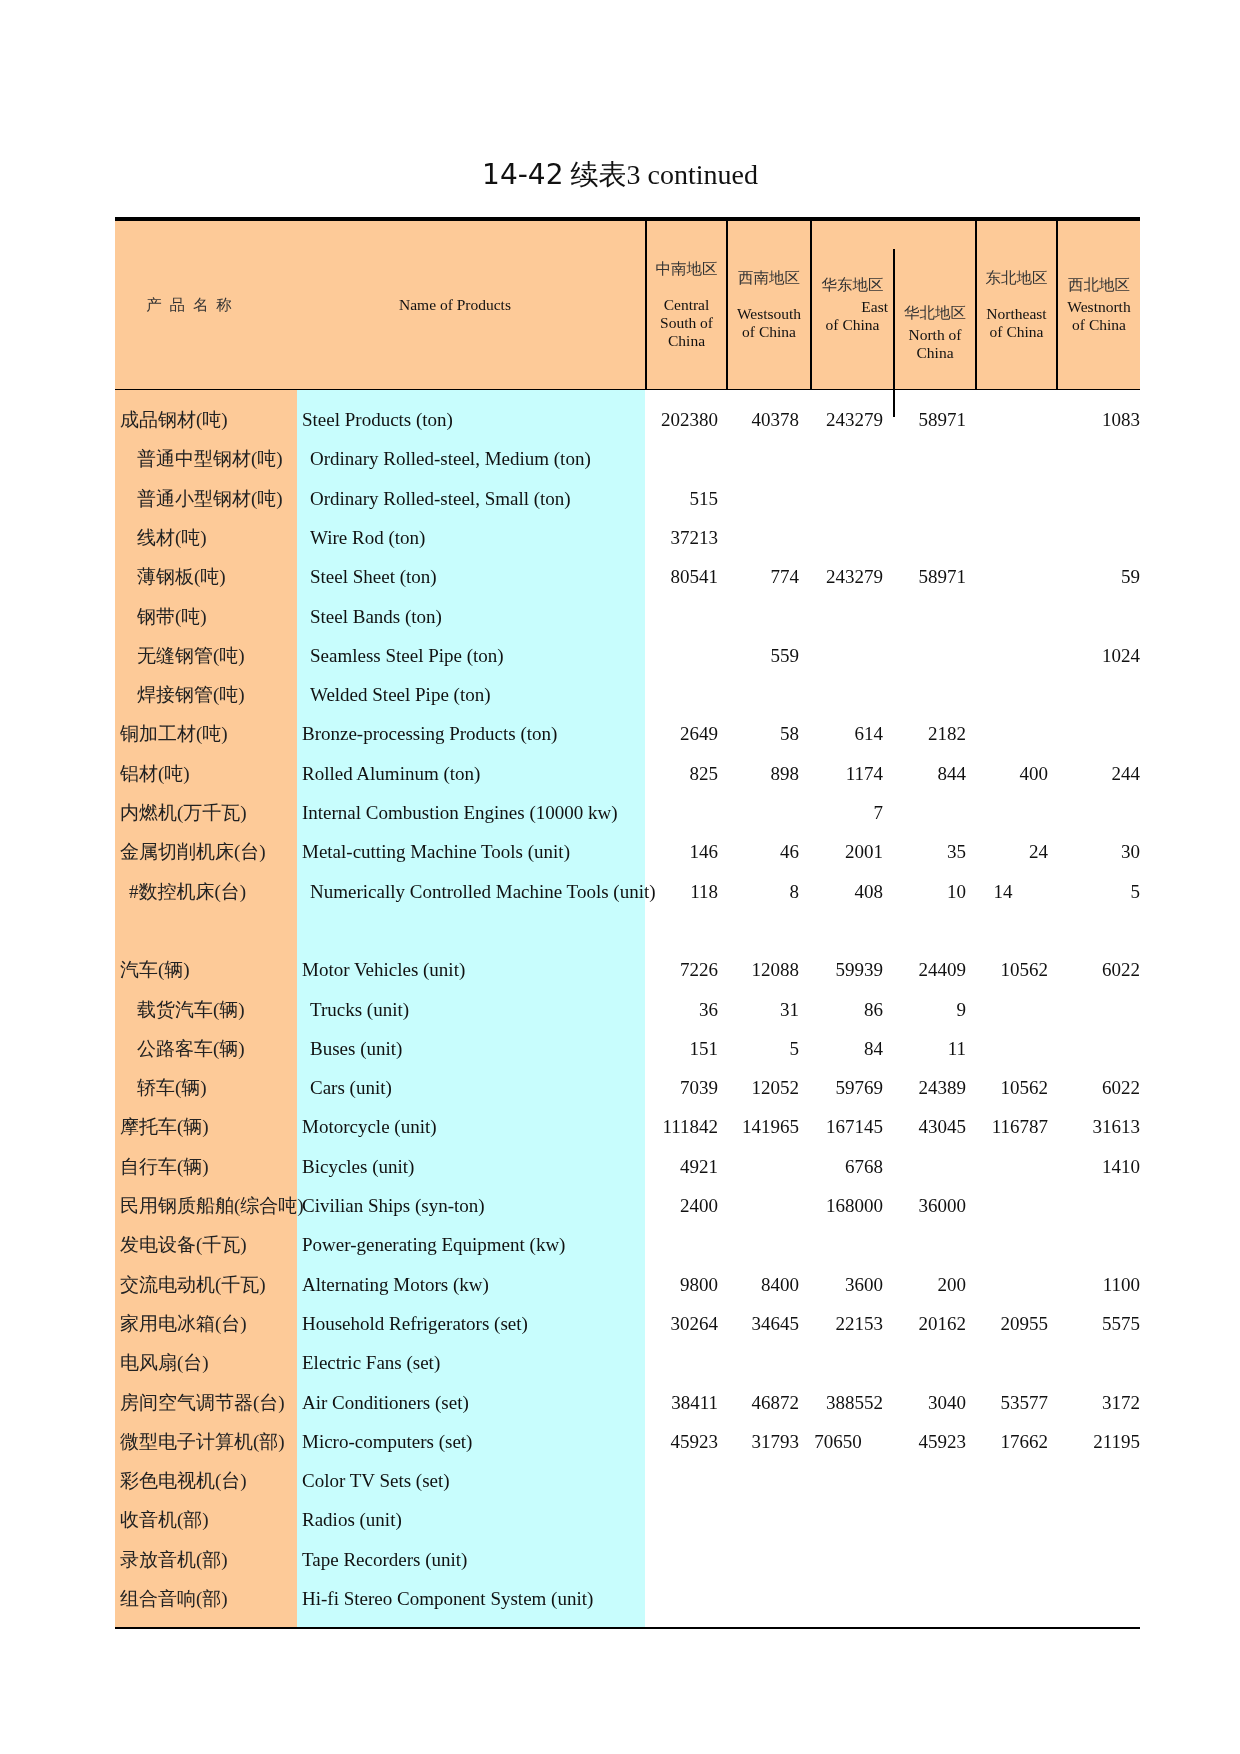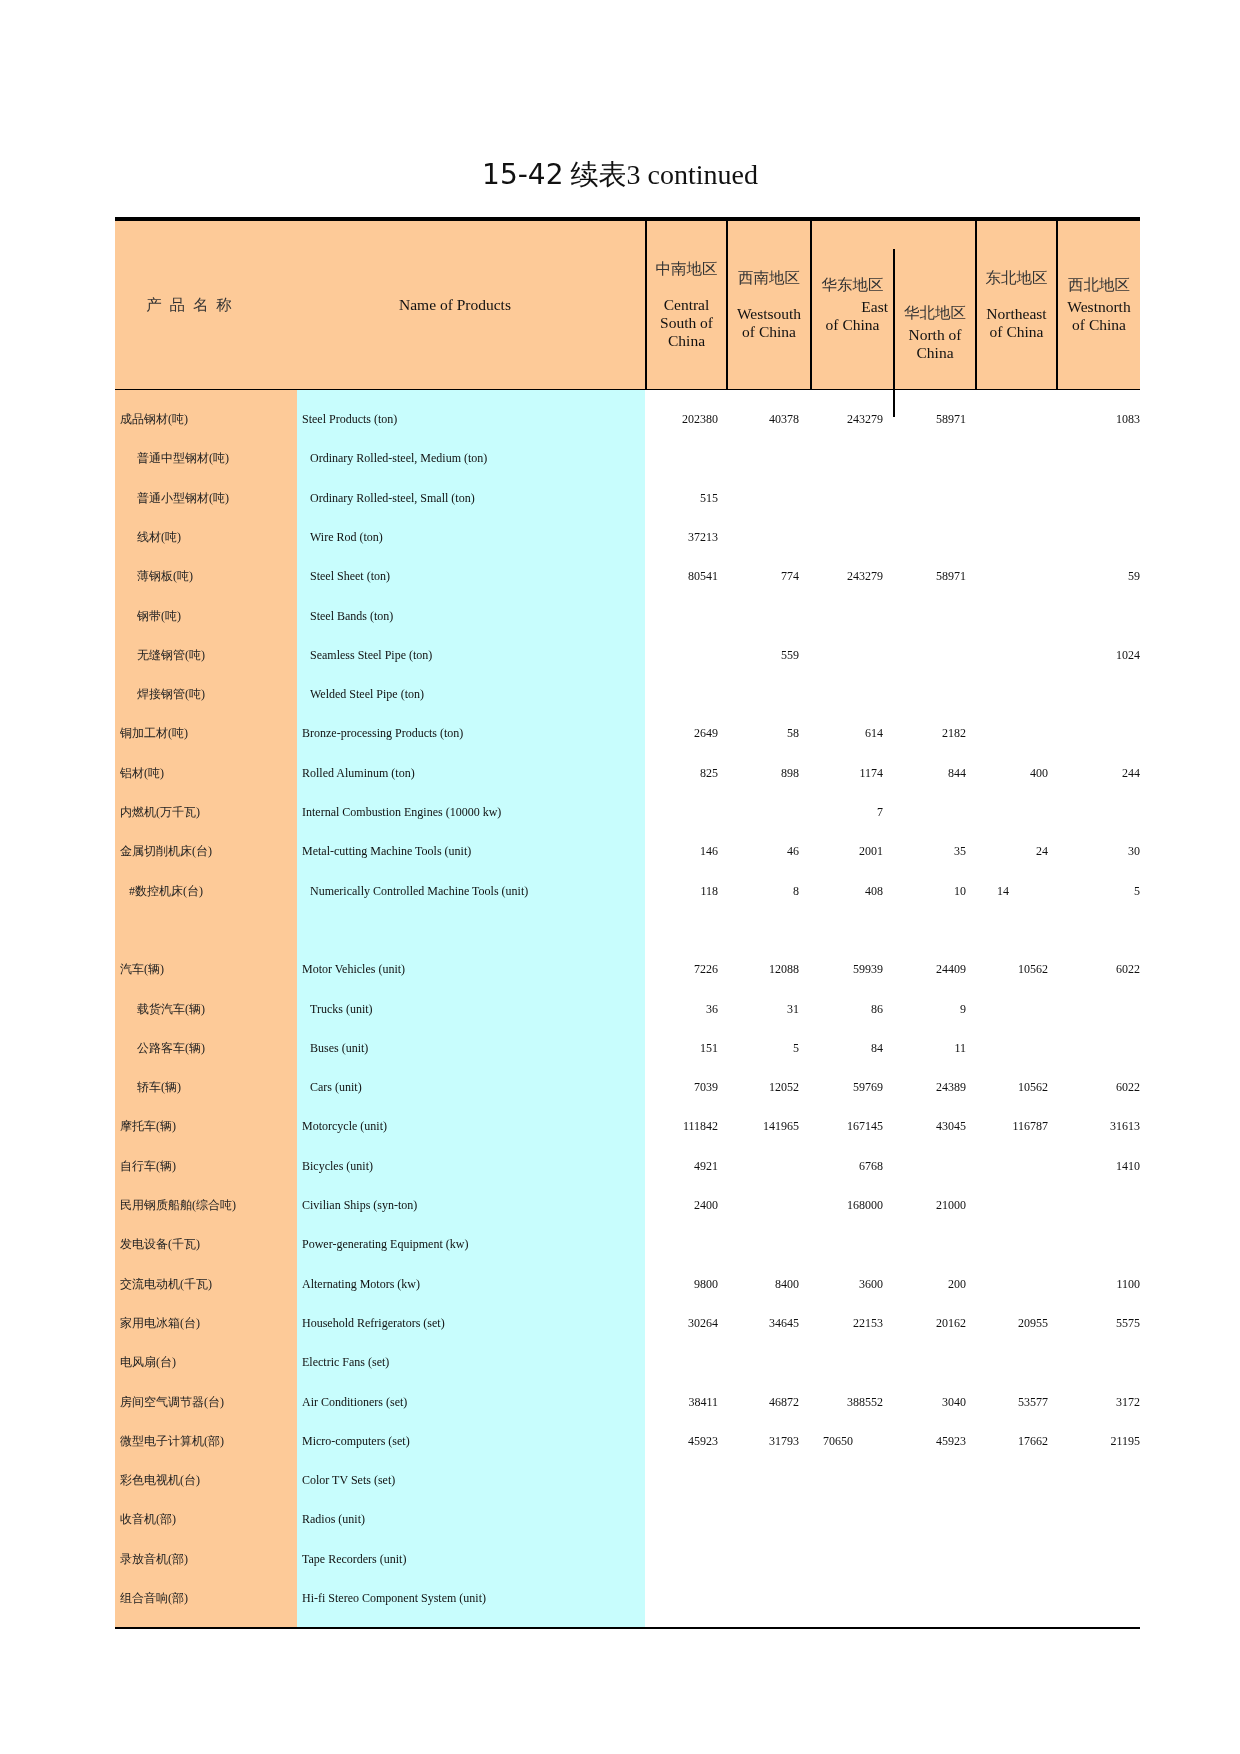--- a/index.html
+++ b/index.html
@@ -9,35 +9,35 @@
   .table{position:absolute;left:115px;top:217px;width:1025px;}
   .topline{height:4px;background:#000;}
   .header{position:relative;height:168px;background:#fdca98;border-bottom:1px solid #000;}
   .hcell{position:absolute;top:0;height:168px;display:flex;flex-direction:column;justify-content:center;align-items:center;text-align:center;font-size:15.5px;line-height:18px;box-sizing:border-box;}
   .hcell.region{border-left:2px solid #000;padding:0 2px;}
   .hcell .cn{color:#333;margin-bottom:4px;}
   .hcell .cn.gap{margin-bottom:18px;}
   .hcell .en{color:#111;}
   .body{position:relative;height:1237px;}
   .bgcol{position:absolute;top:0;bottom:0;}
-  .row{position:absolute;left:0;width:1025px;height:39.3px;font-size:12px;line-height:39.3px;}
+  .row{position:absolute;left:0;width:1025px;height:39.3px;font-size:19px;line-height:39.3px;}
   .cell{position:absolute;top:0;white-space:nowrap;}
   .cn-name{left:5px;color:#222;}
   .cn-name.sub{left:22px;}
   .cn-name.hash{left:14px;}
   .en-name{left:187px;}
   .en-name.sub{left:195px;}
   .val{text-align:right;}
   .bottomline{height:1.5px;background:#000;}
 </style>
 </head>
 <body>
 
 <div class="title">
-  <span class="num">15-42</span>
+  <span class="num">14-42</span>
   <span>续表3</span>
   <span>continued</span>
 </div>
 
 <div class="table">
   <div class="topline"></div>
   <div class="header" id="header">
     <div class="hcell" style="left:0;width:150px;">
       <span style="color:#333;letter-spacing:2px;">产 品 名 称</span>
     </div>
@@ -273,21 +273,21 @@
         <div class="cell val" style="left: 761px; width: 90px;"></div>
         <div class="cell val" style="left: 843px; width: 90px;"></div>
         <div class="cell val" style="left: 935px; width: 90px;">1410</div>
       </div>
       <div class="row" style="top: 796px;">
         <div class="cell cn-name">民用钢质船舶(综合吨)</div>
         <div class="cell en-name">Civilian Ships (syn-ton)</div>
         <div class="cell val" style="left: 513px; width: 90px;">2400</div>
         <div class="cell val" style="left: 594px; width: 90px;"></div>
         <div class="cell val" style="left: 678px; width: 90px;">168000</div>
-        <div class="cell val" style="left: 761px; width: 90px;">21000</div>
+        <div class="cell val" style="left: 761px; width: 90px;">36000</div>
         <div class="cell val" style="left: 843px; width: 90px;"></div>
         <div class="cell val" style="left: 935px; width: 90px;"></div>
       </div>
       <div class="row" style="top: 835.3px;">
         <div class="cell cn-name">发电设备(千瓦)</div>
         <div class="cell en-name">Power-generating Equipment (kw)</div>
         <div class="cell val" style="left: 513px; width: 90px;"></div>
         <div class="cell val" style="left: 594px; width: 90px;"></div>
         <div class="cell val" style="left: 678px; width: 90px;"></div>
         <div class="cell val" style="left: 761px; width: 90px;"></div>

